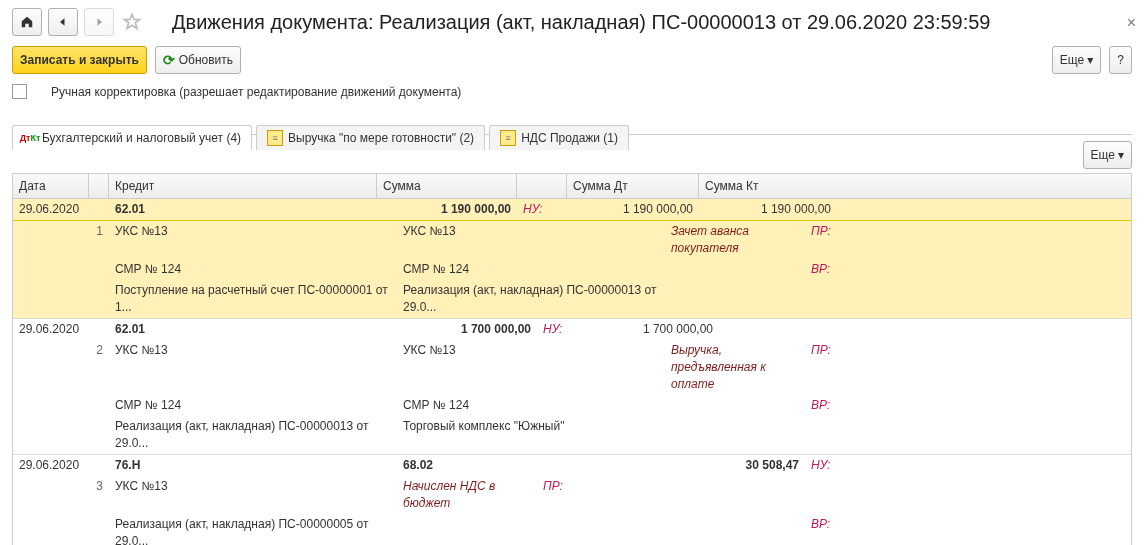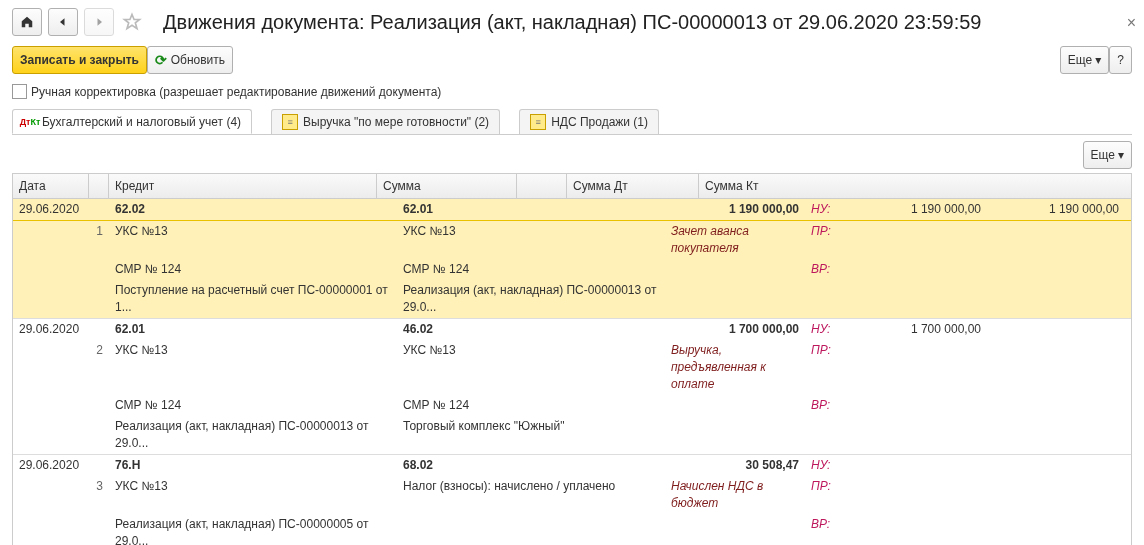--- a/index.html
+++ b/index.html
@@ -2,28 +2,28 @@
 <html><head>
 <meta charset="utf-8">
 <style>
 html,body{margin:0;padding:0;font-family:Arial,sans-serif;font-size:12px;color:#333;background:#fff}
 .page{width:1144px;height:545px;position:relative;padding:8px 12px;box-sizing:border-box}
 .toolbar{display:flex;align-items:center;gap:6px;margin-bottom:10px}
 .btn{border:1px solid #b0b0b0;background:linear-gradient(#fdfdfd,#eee);border-radius:3px;height:26px;display:inline-flex;align-items:center;padding:0 7px;cursor:pointer;font-size:12px}
 .btn-yellow{background:linear-gradient(#ffe36b,#ffd21a);border-color:#c9a000;font-weight:bold}
 .btn svg{display:block}
 .star{display:inline-flex;align-items:center;justify-content:center;width:24px;height:24px;color:#bbb}
-.title{font-size:20px;color:#222;margin-left:13px}
+.title{font-size:20px;color:#222;margin-left:22px}
 .close{position:absolute;right:8px;top:14px;font-size:16px;color:#777;cursor:pointer}
-.row2{display:flex;margin-bottom:10px}
+.row2{display:flex;gap:8px;margin-bottom:10px}
 .more{margin-left:auto}
-.checkbox-row{display:flex;align-items:center;gap:4px;margin-bottom:10px}
+.checkbox-row{display:flex;align-items:center;gap:24px;margin-bottom:10px}
 .checkbox{width:13px;height:13px;border:1px solid #999;background:#fff}
 .tabs{display:flex;border-bottom:1px solid #ccc;margin-bottom:6px}
-.tab{border:1px solid #ccc;border-bottom:none;background:#f4f4f4;padding:4px 10px;border-radius:3px 3px 0 0;margin-right:19px;cursor:pointer;display:flex;align-items:center;gap:5px;font-size:12px;position:relative;top:0}
+.tab{border:1px solid #ccc;border-bottom:none;background:#f4f4f4;padding:4px 10px;border-radius:3px 3px 0 0;margin-right:4px;cursor:pointer;display:flex;align-items:center;gap:5px;font-size:12px;position:relative;top:16px}
 .tab.active{background:#fff;border-bottom:1px solid #fff}
 .tab-ico{width:14px;height:14px;display:inline-flex;align-items:center;justify-content:center;font-size:9px;font-weight:bold}
 .refresh-ico{color:#1a8a1a;font-weight:bold;font-size:14px;margin-right:4px}
 .more-row{display:flex;margin-bottom:4px}
 .grid{border:1px solid #ccc}
 .grid-head{display:flex;background:linear-gradient(#fafafa,#ececec);border-bottom:1px solid #ccc}
 .gh{padding:5px 6px;border-right:1px solid #ccc;font-size:12px;box-sizing:border-box}
 .gh:last-child{border-right:none}
 .c-date{width:76px}
 .c-num{width:20px;text-align:right}
@@ -129,21 +129,20 @@
     <div class="gh c-sum">Сумма</div>
     <div class="gh c-tag"></div>
     <div class="gh c-dt">Сумма Дт</div>
     <div class="gh c-kt">Сумма Кт</div>
   </div>
   <div id="grid-body">
         <div class="entry hl">
           <div class="erow first">
             <div class="ed">29.06.2020</div>
             <div class="en"></div>
-            <div class="edb bold">62.02</div>
             <div class="ecr bold">62.01</div>
             <div class="esm bold">1 190 000,00</div>
             <div class="et">НУ:</div>
             <div class="edt">1 190 000,00</div>
             <div class="ekt">1 190 000,00</div>
           </div>
           <div class="erow">
             <div class="ed"></div>
             <div class="en">1</div>
             <div class="edb">УКС №13</div>
@@ -172,21 +171,20 @@
             <div class="et"></div>
             <div class="edt"></div>
             <div class="ekt"></div>
           </div>
         </div>
         <div class="entry">
           <div class="erow first">
             <div class="ed">29.06.2020</div>
             <div class="en"></div>
             <div class="edb bold">62.01</div>
-            <div class="ecr bold">46.02</div>
             <div class="esm bold">1 700 000,00</div>
             <div class="et">НУ:</div>
             <div class="edt">1 700 000,00</div>
             <div class="ekt"></div>
           </div>
           <div class="erow">
             <div class="ed"></div>
             <div class="en">2</div>
             <div class="edb">УКС №13</div>
             <div class="ecr">УКС №13</div>
@@ -224,21 +222,20 @@
             <div class="ecr bold">68.02</div>
             <div class="esm bold">30 508,47</div>
             <div class="et">НУ:</div>
             <div class="edt"></div>
             <div class="ekt"></div>
           </div>
           <div class="erow">
             <div class="ed"></div>
             <div class="en">3</div>
             <div class="edb">УКС №13</div>
-            <div class="ecr">Налог (взносы): начислено / уплачено</div>
             <div class="esm italic" style="text-align:left">Начислен НДС в бюджет</div>
             <div class="et">ПР:</div>
             <div class="edt"></div>
             <div class="ekt"></div>
           </div>
           <div class="erow">
             <div class="ed"></div>
             <div class="en"></div>
             <div class="edb">Реализация (акт, накладная) ПС-00000005 от 29.0...</div>
             <div class="ecr"></div>

